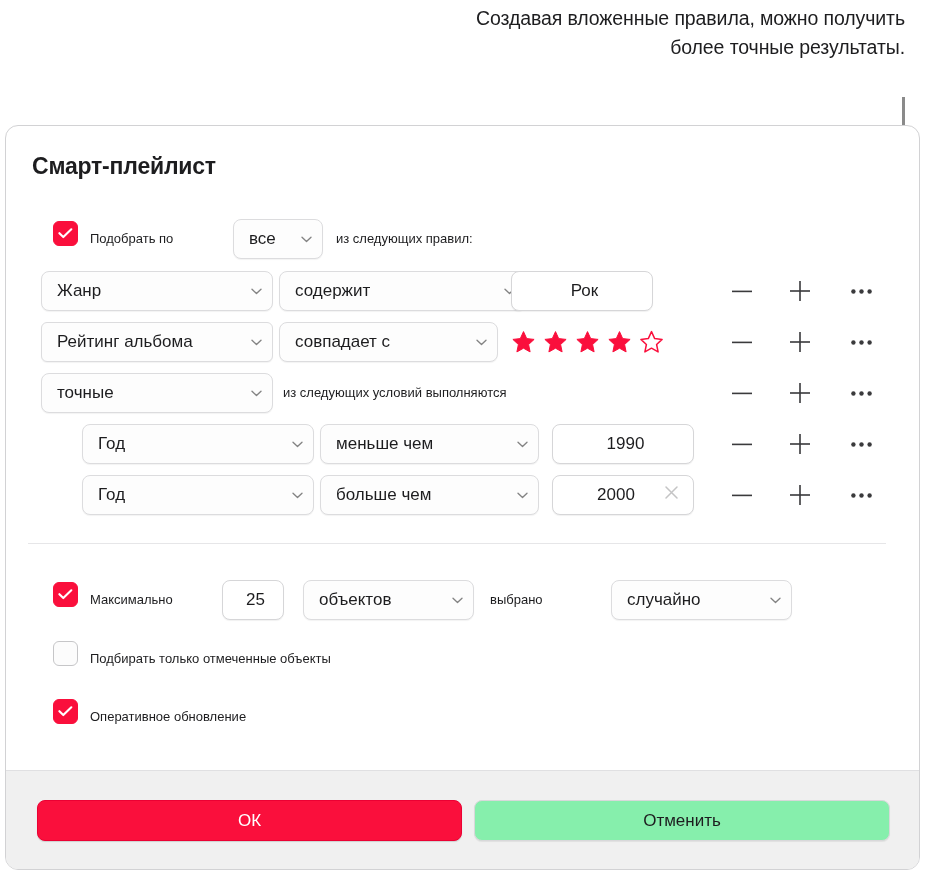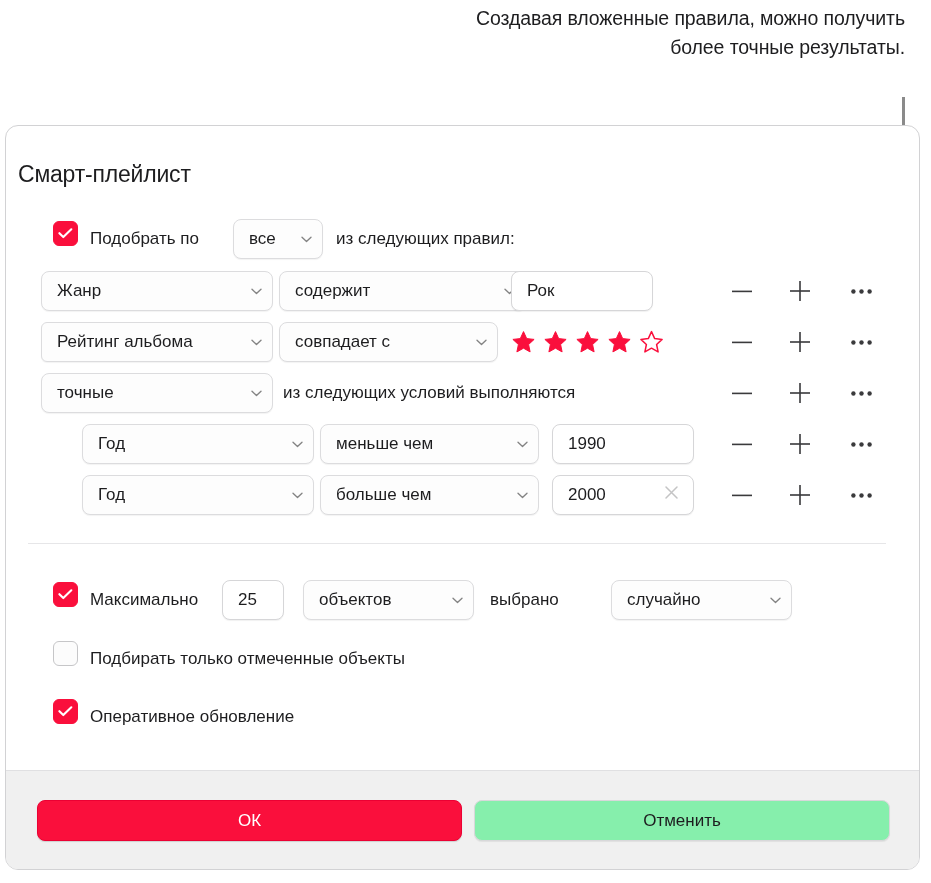--- a/index.html
+++ b/index.html
@@ -57,26 +57,25 @@
     width: 915px; height: 745px;
     background: #ffffff;
     border: 1px solid #d2d2d4;
     border-radius: 13px;
     overflow: hidden;
   }
   .dialog-body { position: relative; height: 646px; }
 
   .title {
     position: absolute;
-    left: 12px; top: 27px;
+    left: 26px; top: 27px;
     font-size: 23px;
-    font-weight: normal;
+    font-weight: bold;
     color: #1d1d1f;
     letter-spacing: -0.2px;
-    margin-top: 8px;
   }
 
   
   .cb {
     width: 25px; height: 25px;
     border-radius: 6px;
     display: inline-flex;
     align-items: center; justify-content: center;
     vertical-align: middle;
     flex: none;
@@ -107,26 +106,26 @@
     height: 40px;
     background: #ffffff;
     border: 1px solid #d6d6d8;
     border-radius: 8px;
     box-shadow: 0 1px 1px rgba(0,0,0,0.06);
     display: flex; align-items: center;
     padding: 0 10px 0 15px;
     font-size: 17px;
     color: #1d1d1f;
   }
-  .txt .val { flex: 1 1 auto; }
+  .txt .val { flex: 1 1 auto; text-align: center; }
   .txt .clear { flex: none; opacity: .5; margin-right: 4px; }
 
   .static-text {
     position: absolute;
-    font-size: 17px;
+    font-size: 13px;
     color: #1d1d1f;
     white-space: nowrap;
     line-height: 40px;
   }
 
   
   .act {
     position: absolute;
     width: 30px; height: 30px;
     display: flex; align-items: center; justify-content: center;

